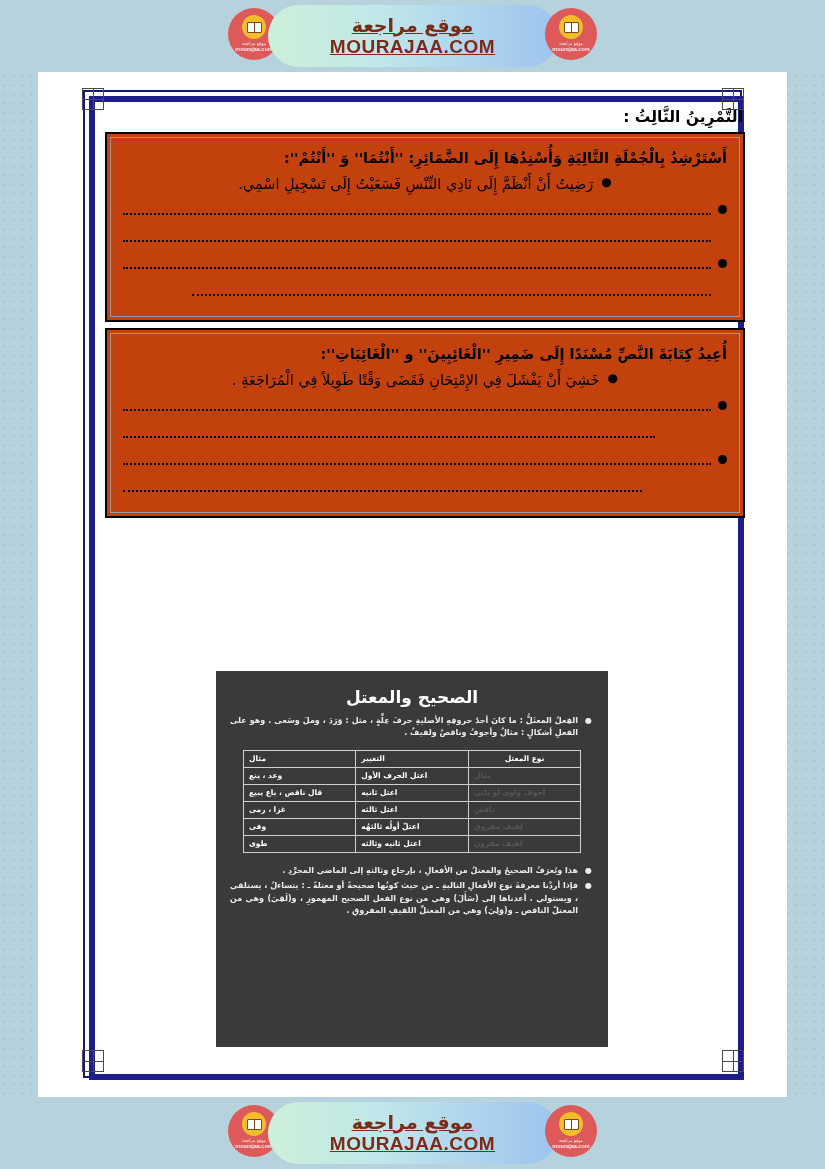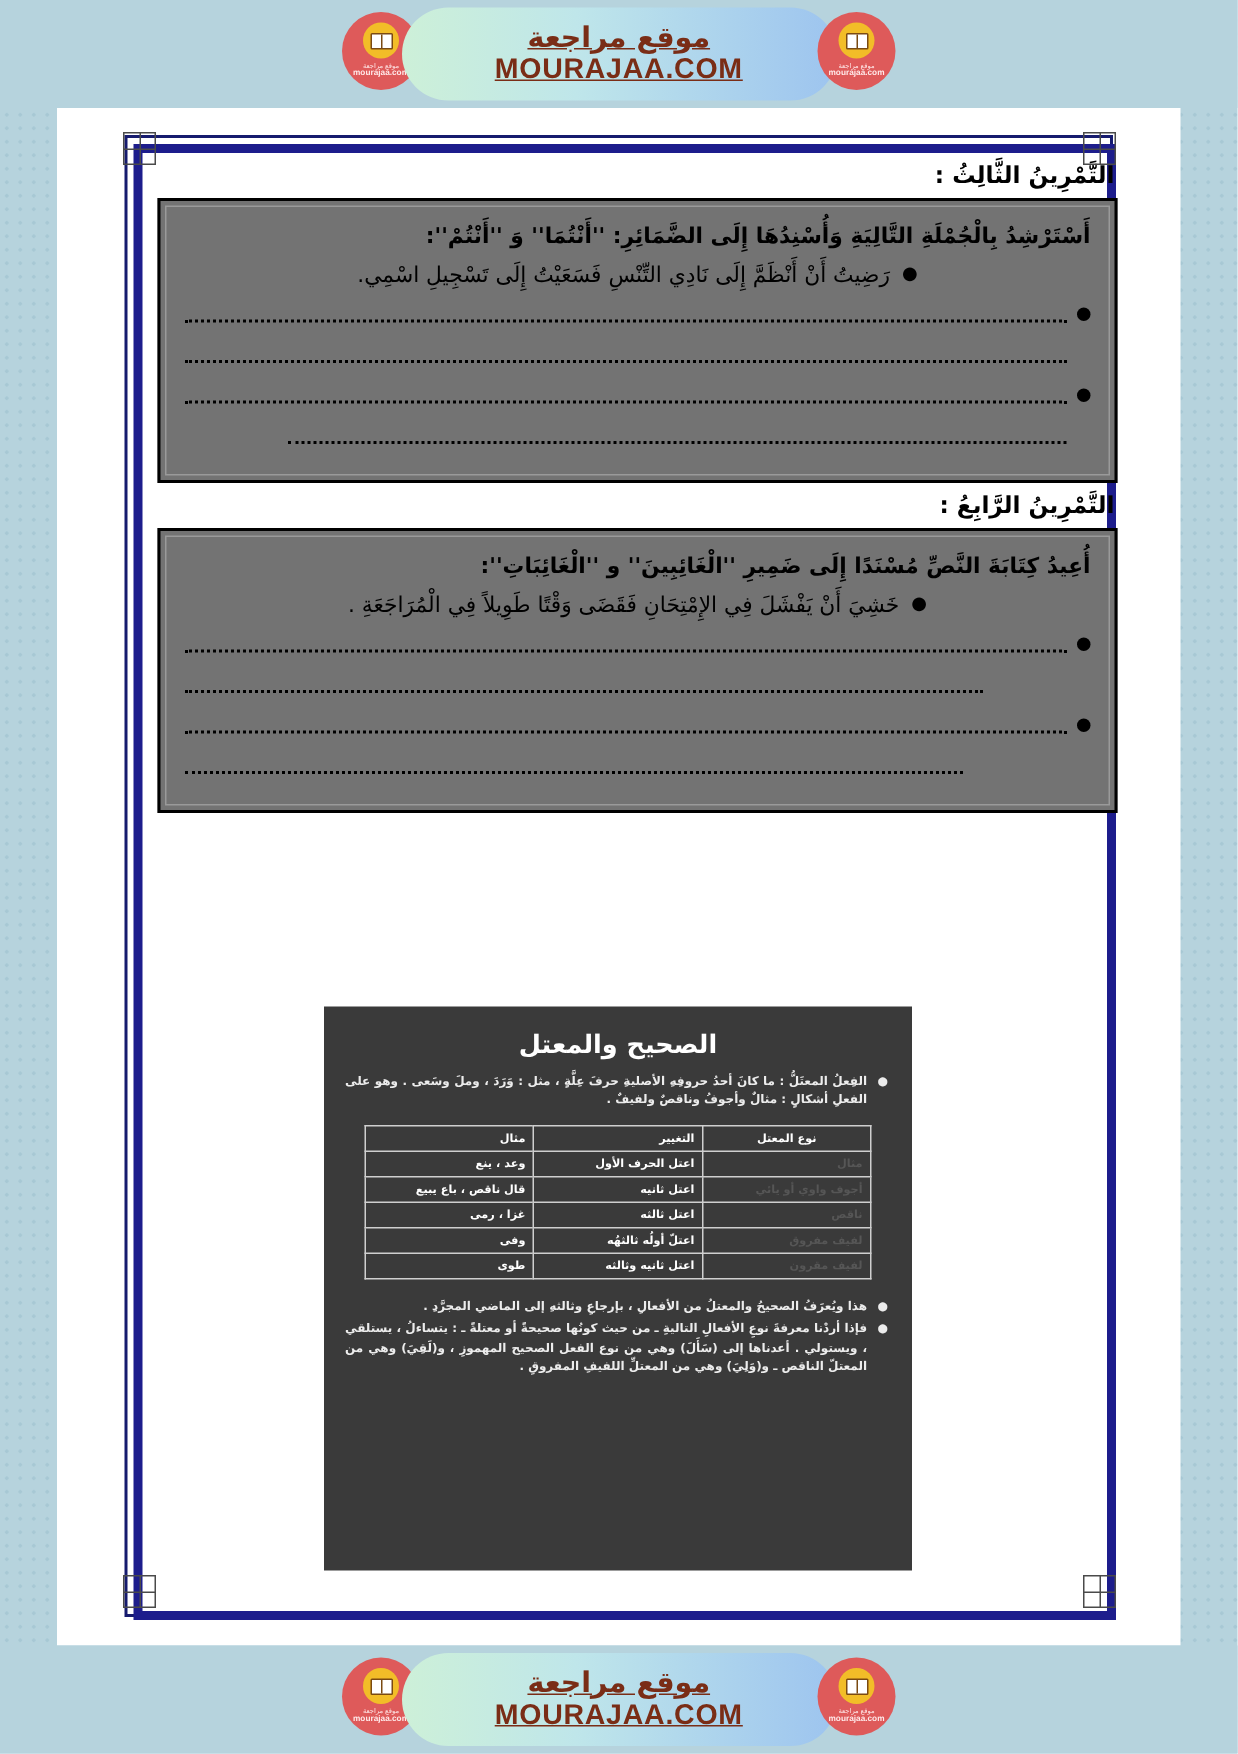--- a/index.html
+++ b/index.html
@@ -112,21 +112,21 @@
     color:#000;
   }
   .ex-title{
     font-size:15.5px;font-weight:bold;margin:4px 2px 6px 2px;
     letter-spacing:0;
   }
   .ex-box{
     border:2px solid #000;
     padding:3px;
     margin-bottom:6px;
-    background:#737373;
+    background:#c2410c;
   }
   .ex-box-inner{
     border:1px solid #9a9a9a;
     padding:10px 12px 12px 12px;
   }
   .prompt{
     font-size:14.5px;font-weight:bold;line-height:1.5;margin:0 0 3px 0;
   }
   .sample{
     font-size:14.5px;line-height:1.6;margin:0;
@@ -173,21 +173,21 @@
   .dp-bullet .b{flex:0 0 auto;font-size:8px;line-height:1.5;}
   .dp-bullet .t{flex:1 1 auto;text-align:justify;}
   .dp-table{
     width:338px;margin:10px auto 8px auto;
     border-collapse:collapse;
     font-size:7.5px;color:#fff;
   }
   .dp-table th,.dp-table td{
     border:1px solid #cfcfcf;
     padding:2px 5px;
-    text-align:right;
+    text-align:left;
     font-weight:bold;
     height:12px;
   }
   .dp-table th{font-size:7.5px;}
   .dp-table .col-type{width:112px;text-align:center;}
   .dp-table .col-chg{width:113px;}
   .dp-table .col-ex{width:113px;}
   .dp-table td.type-cell{color:#565656;}
   .dp-foot{
     padding:4px 16px 0 14px;
@@ -288,21 +288,20 @@
         <span class="bul"></span>
         <span class="dotline"></span>
       </div>
       <div class="dotrow">
         <span class="bul blank"></span>
         <span class="dotline short"></span>
       </div>
     </div>
   </div>
 
-  <div class="ex-title">التَّمْرِينُ الرَّابِعُ :</div>
   <div class="ex-box ex4">
     <div class="ex-box-inner">
       <p class="prompt">أُعِيدُ كِتَابَةَ النَّصِّ مُسْنَدًا إِلَى ضَمِيرِ ''الْغَائِبِينَ'' و ''الْغَائِبَاتِ'':</p>
 
       <div class="sample">
         <span class="bul">●</span>
         <span>خَشِيَ أَنْ يَفْشَلَ فِي الإِمْتِحَانِ فَقَضَى وَقْتًا طَوِيلاً فِي الْمُرَاجَعَةِ .</span>
       </div>
 
       <div class="dotrow">

